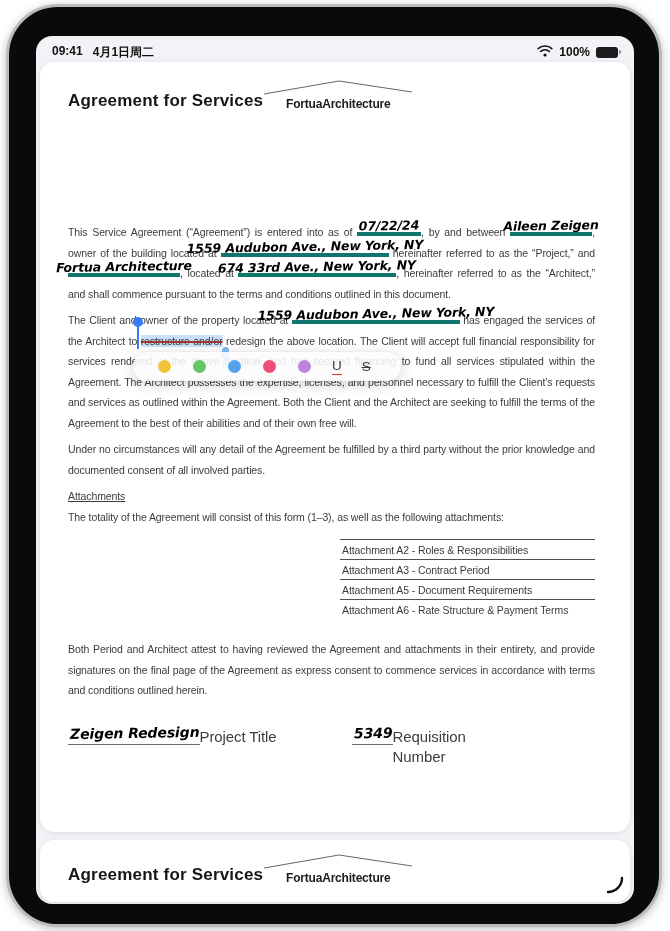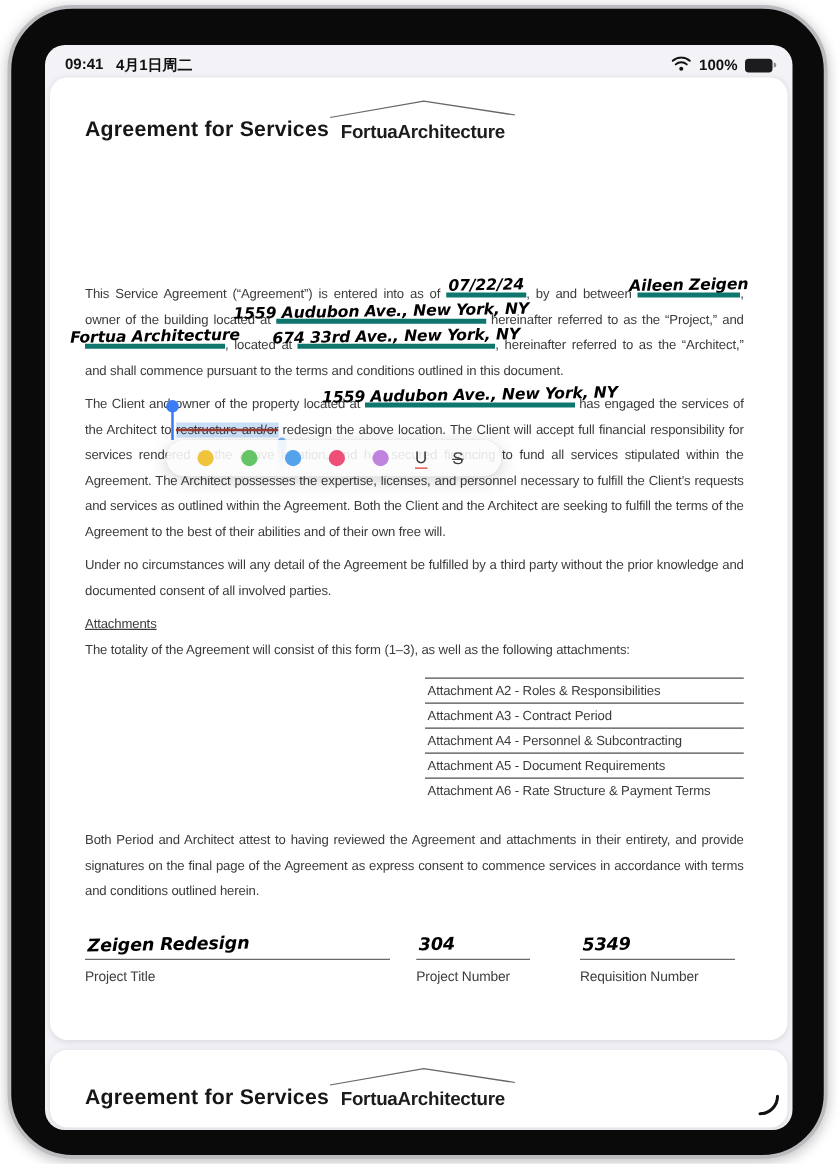--- a/index.html
+++ b/index.html
@@ -26,21 +26,21 @@
   .card { position:relative; margin:0 4px; background:#fff; border-radius:14px;
           box-shadow:0 1px 5px rgba(0,0,0,.10); }
   .card1 { margin-top:2px; height:770px; overflow:hidden; }
   .card2 { margin-top:8px; height:62px; overflow:hidden; }
   .doc-pad { padding:16px 35px 0 28px; }
 
   .doc-header { display:flex; justify-content:flex-start; align-items:flex-end; }
   .doc-title { font-size:17px; font-weight:bold; color:#161616; letter-spacing:.2px; }
   .logo-block { display:flex; flex-direction:column; align-items:center; }
   .logo-roof { display:block; }
-  .logo-text { font-size:15px; font-weight:bold; color:#1c1c1c; letter-spacing:-.2px; margin-top:1px; }
+  .logo-text { font-size:12px; font-weight:bold; color:#1c1c1c; letter-spacing:-.2px; margin-top:1px; }
 
   .doc-body { margin-top:111px; font-size:10.5px; line-height:20.5px; color:#3b3b3b;
               text-align:justify; letter-spacing:-.1px; }
   .doc-body p { margin:0 0 6px 0; }
 
   
   .blank { display:inline-block; position:relative; border-bottom:4px solid #0f766e;
            height:13px; vertical-align:baseline; }
   .hand { font-family:"DejaVu Sans", sans-serif; font-style:italic; font-weight:bold;
           color:#000; white-space:nowrap; }
@@ -67,24 +67,24 @@
   .tool-s { text-decoration:line-through; text-decoration-thickness:1px; }
 
   
   .attach-heading { text-decoration:underline; margin-bottom:0 !important; }
   .attach-list { margin:12px 0 20px 272px; width:255px; }
   .attach-row { border-top:1px solid #4f4f4f; padding:5px 0 3px 2px; font-size:10.5px;
                 line-height:11px; color:#3b3b3b; text-align:left; letter-spacing:-.1px; }
 
   
   .sig-row { display:flex; margin-top:22px; text-align:left; }
-  .sig-col { display:flex; flex-direction:column; }
+  .sig-col { display:flex; flex-direction:row; }
   .sig-line { border-bottom:1px solid #6a6a6a; height:22px; display:flex; align-items:flex-end; }
   .sig-line .hand { font-size:14px; transform:rotate(-1deg); padding-left:2px; }
-  .sig-label { font-size:11px; color:#3d3d3d; margin-top:4px; }
+  .sig-label { font-size:15px; color:#3d3d3d; margin-top:4px; }
 
   .curl { position:absolute; right:6px; bottom:4px; }
 </style>
 </head>
 <body>
 
 <div class="stage">
   <div class="ipad">
     <div class="screen">
 
@@ -134,39 +134,32 @@
               <span>redesign the above location. The Client will accept full financial responsibility for services rendered at the above location, and has secured financing to fund all services stipulated within the Agreement. The Architect possesses the expertise, licenses, and personnel necessary to fulfill the Client’s requests and services as outlined within the Agreement. Both the Client and the Architect are seeking to fulfill the terms of the Agreement to the best of their abilities and of their own free will.</span></p>
 
             <p>Under no circumstances will any detail of the Agreement be fulfilled by a third party without the prior knowledge and documented consent of all involved parties.</p>
 
             <p class="attach-heading">Attachments</p>
             <p>The totality of the Agreement will consist of this form (1–3), as well as the following attachments:</p>
 
             <div class="attach-list">
               <div class="attach-row">Attachment A2 - Roles &amp; Responsibilities</div>
               <div class="attach-row">Attachment A3 - Contract Period</div>
-              <div class="attach-row">Attachment A4 - Personnel &amp; Subcontracting</div>
               <div class="attach-row">Attachment A5 - Document Requirements</div>
               <div class="attach-row">Attachment A6 - Rate Structure &amp; Payment Terms</div>
             </div>
 
             <p>Both Period and Architect attest to having reviewed the Agreement and attachments in their entirety, and provide signatures on the final page of the Agreement as express consent to commence services in accordance with terms and conditions outlined herein.</p>
 
             <div class="sig-row">
               <div class="sig-col" style="width:244px">
                 <div class="sig-line">
                     <span class="hand">Zeigen Redesign</span>
                   </div>
                 <div class="sig-label">Project Title</div>
-              </div>
-              <div class="sig-col" style="width:91px; margin-left:21px">
-                <div class="sig-line">
-                    <span class="hand">304</span>
-                  </div>
-                <div class="sig-label">Project Number</div>
               </div>
               <div class="sig-col" style="width:124px; margin-left:40px">
                 <div class="sig-line">
                     <span class="hand">5349</span>
                   </div>
                 <div class="sig-label">Requisition Number</div>
               </div>
             </div>
           </div>
         </div>

